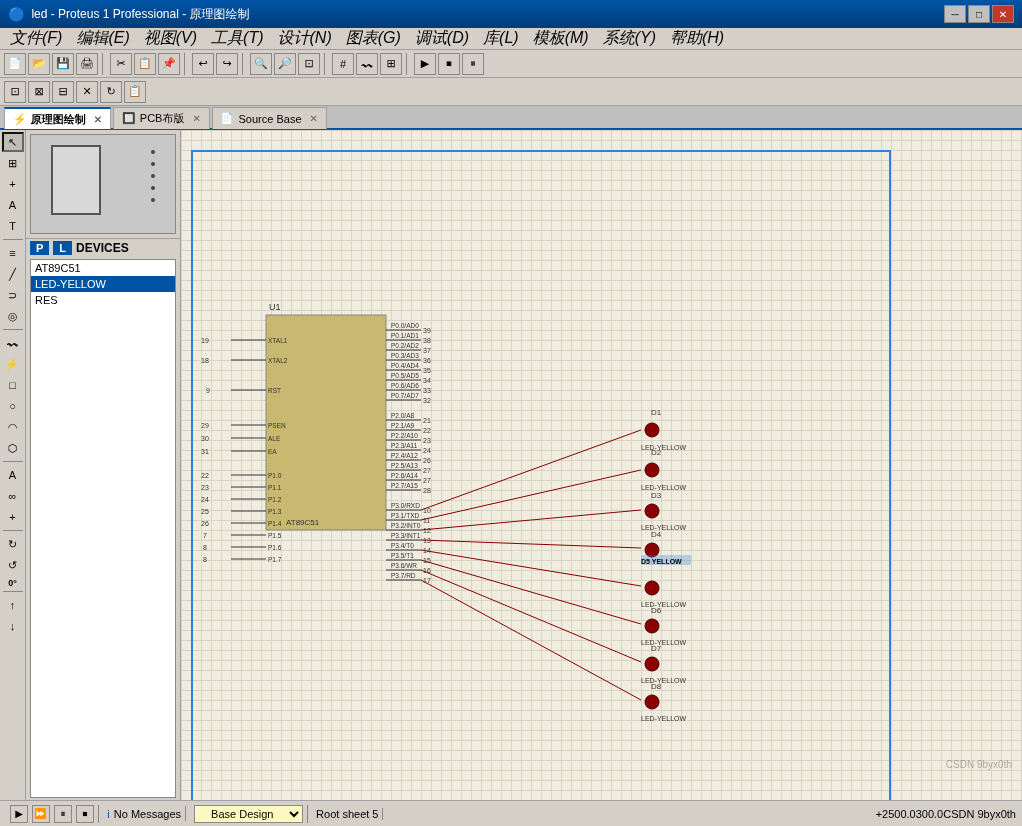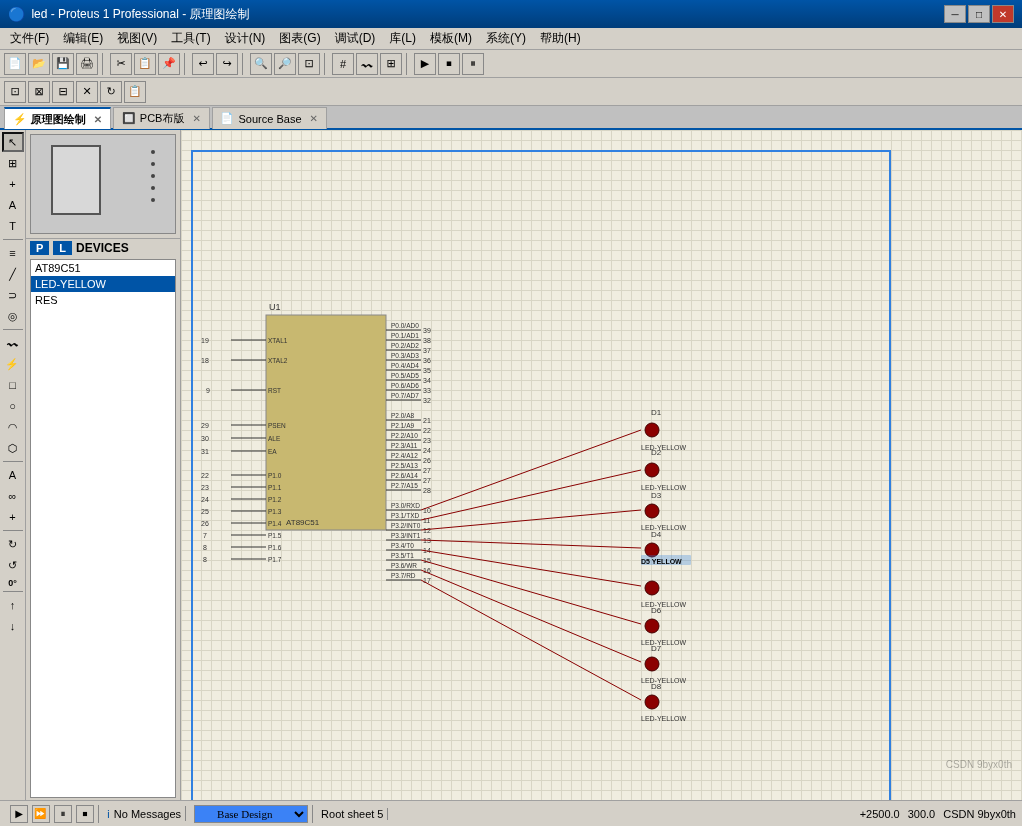--- a/index.html
+++ b/index.html
@@ -34,22 +34,23 @@
       background: #d4d0c8;
       border-bottom: 1px solid #a0a0a0;
       display: flex;
       align-items: center;
       padding: 0 4px;
       gap: 2px;
     }
     .menu-item {
       padding: 8px 6px;
       cursor: pointer;
-      font-size: 12px;
+      font-size: 16px;
       white-space: nowrap;
+      font-style: italic;
     }
 
     
     .toolbar-row {
       height: 28px;
       background: #d4d0c8;
       border-bottom: 1px solid #a0a0a0;
       display: flex;
       align-items: center;
       padding: 2px 4px;
@@ -244,30 +245,28 @@
     .status-btn {
       width: 18px; height: 18px;
       background: #d4d0c8;
       border: 1px solid #888;
       display: flex; align-items: center; justify-content: center;
       cursor: pointer;
       font-size: 10px;
     }
     .status-dropdown {
       height: 18px;
-      background: #3b82f6;
+      background: #fef9c3;
       border: 1px solid #888;
-      padding: 0 18px;
-      font-size: 11px;
-      font-family: Liberation Serif, serif;
+      padding: 0 12px;
+      font-size: 11px;
     }
     .status-right {
       margin-left: auto;
       display: flex;
-      gap: 8px;
       font-size: 11px;
     }
     .watermark {
       position: absolute;
       bottom: 30px;
       right: 10px;
       font-size: 10px;
       color: rgba(0,0,0,0.3);
     }
 

